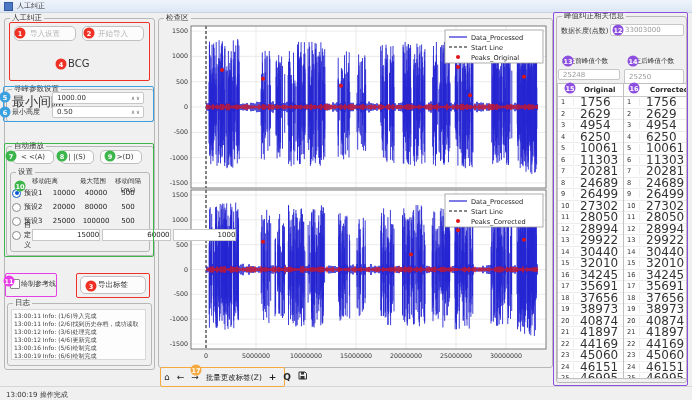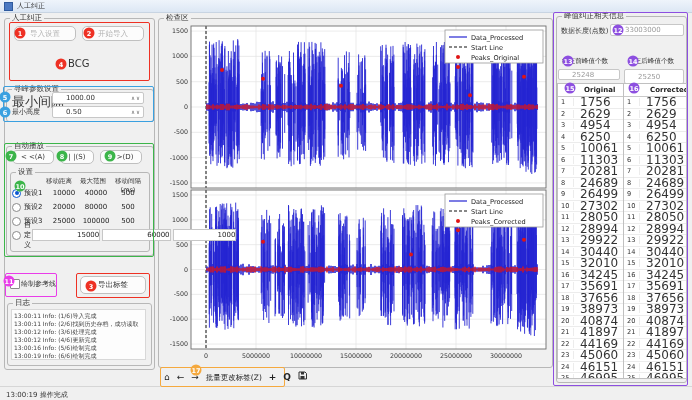--- a/index.html
+++ b/index.html
@@ -16,21 +16,21 @@
   .glabel{position:absolute;top:-6px;left:5px;background:#f0f0f0;font-size:7.5px;
           color:#333;padding:0 2px;white-space:nowrap;}
   
   .btn{position:absolute;background:#fcfcfc;border:1px solid #c0c0c0;border-radius:5px;
        font-family:"DejaVu Sans",sans-serif;font-size:7.5px;color:#333;
        display:flex;align-items:center;justify-content:center;padding:0;box-sizing:border-box;}
   .btn.dis{color:#b2b2b2;}
   .lbl{position:absolute;font-size:7.5px;color:#333;white-space:nowrap;}
   .field{position:absolute;background:#fff;border:1px solid #c7c7c7;border-radius:2px;
          display:flex;align-items:center;box-sizing:border-box;font-size:7px;}
-  .fval{flex:1;padding-left:13px;color:#333;}
+  .fval{flex:1;padding-left:4px;color:#333;}
   .fval.muted{color:#9a9a9a;}
   .spin{font-size:5.5px;color:#666;padding-right:2px;letter-spacing:1px;}
   
   #preset-rows{position:absolute;left:12px;top:186px;width:134px;z-index:5;}
   .prow{display:flex;align-items:center;height:14px;}
   .radio{width:7px;height:7px;border:1px solid #8a8a8a;border-radius:50%;background:#fff;
          margin-right:3px;flex:none;position:relative;}
   .radio.sel{border-color:#0b57d0;}
   .radio.sel::after{content:"";position:absolute;left:1.5px;top:1.5px;width:4px;height:4px;
          border-radius:50%;background:#0b57d0;}
@@ -105,21 +105,21 @@
   <div class="group" style="left:6px;top:146px;width:146px;height:108px">
     <span class="glabel">自动播放</span>
   </div>
   <button class="btn" style="left:12px;top:150px;width:42px;height:14px;font-size:7px">&lt; &lt;(A)</button>
   <button class="btn" style="left:60px;top:150px;width:34px;height:14px;font-size:7px">| |(S)</button>
   <button class="btn" style="left:100px;top:150px;width:42px;height:14px;font-size:7px">&gt; &gt;(D)</button>
 
   <div class="group" style="left:10px;top:172px;width:138px;height:78px">
     <span class="glabel">设置</span>
   </div>
-  <div class="hcol" style="left:42px;top:177px;width:34px">移动距离</div>
+  <div class="hcol" style="left:28px;top:177px;width:34px">移动距离</div>
   <div class="hcol" style="left:76px;top:177px;width:34px">最大范围</div>
   <div class="hcol" style="left:108px;top:177px;width:40px">移动间隔(ms)</div>
   <div id="preset-rows">
       <div class="prow">
         <span class="radio sel"></span>
         <span class="plabel">预设1</span>
         <span class="pcell">10000</span>
         <span class="pcell">40000</span>
         <span class="pcell">500</span>
       </div>

